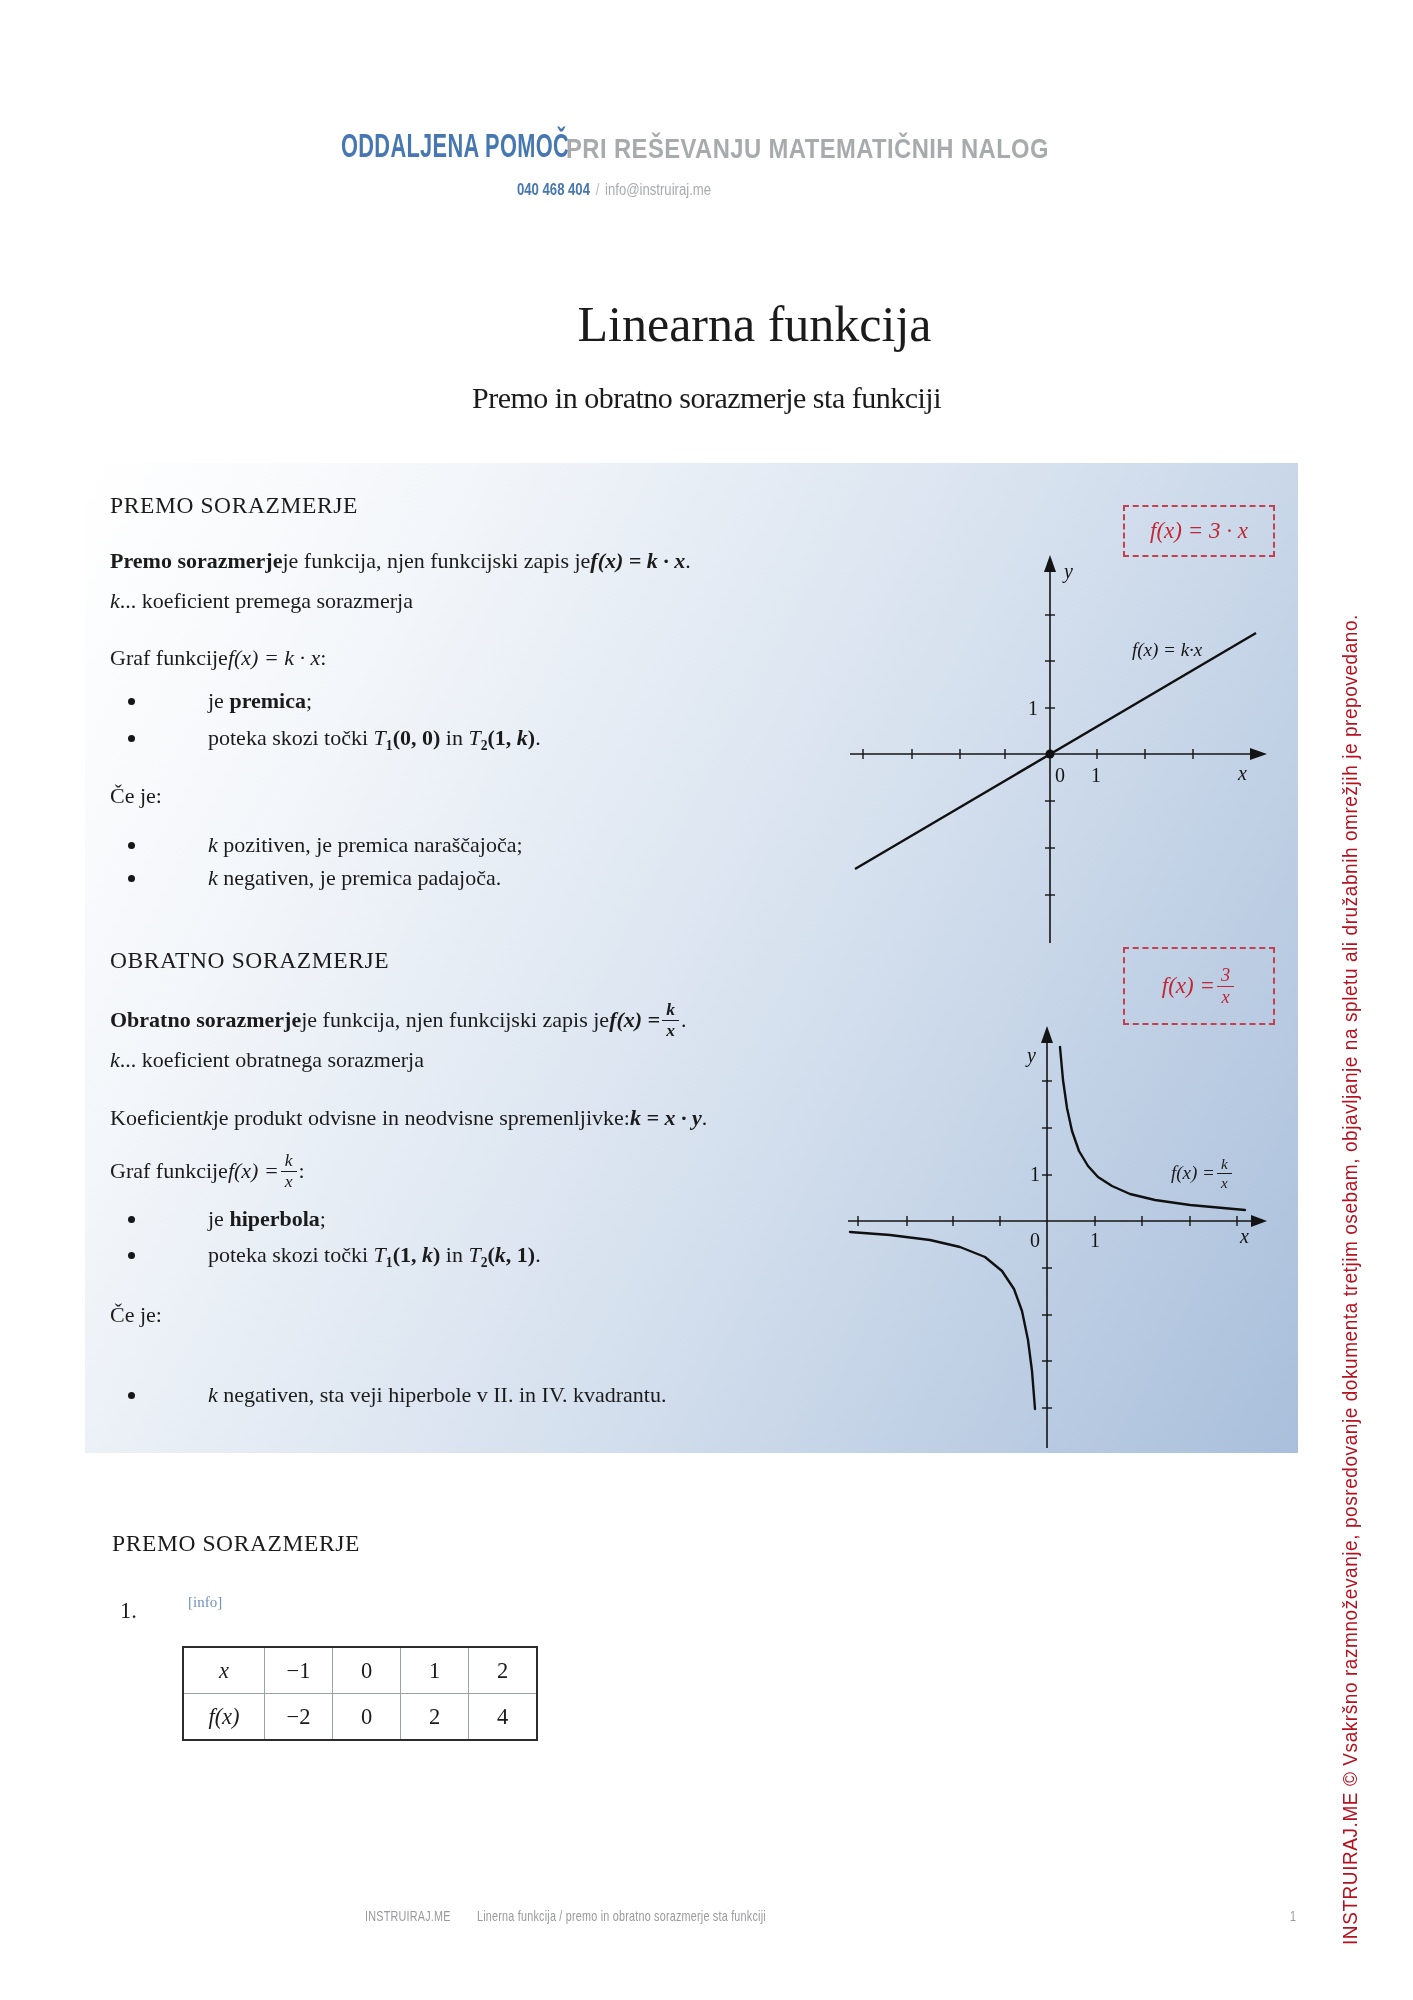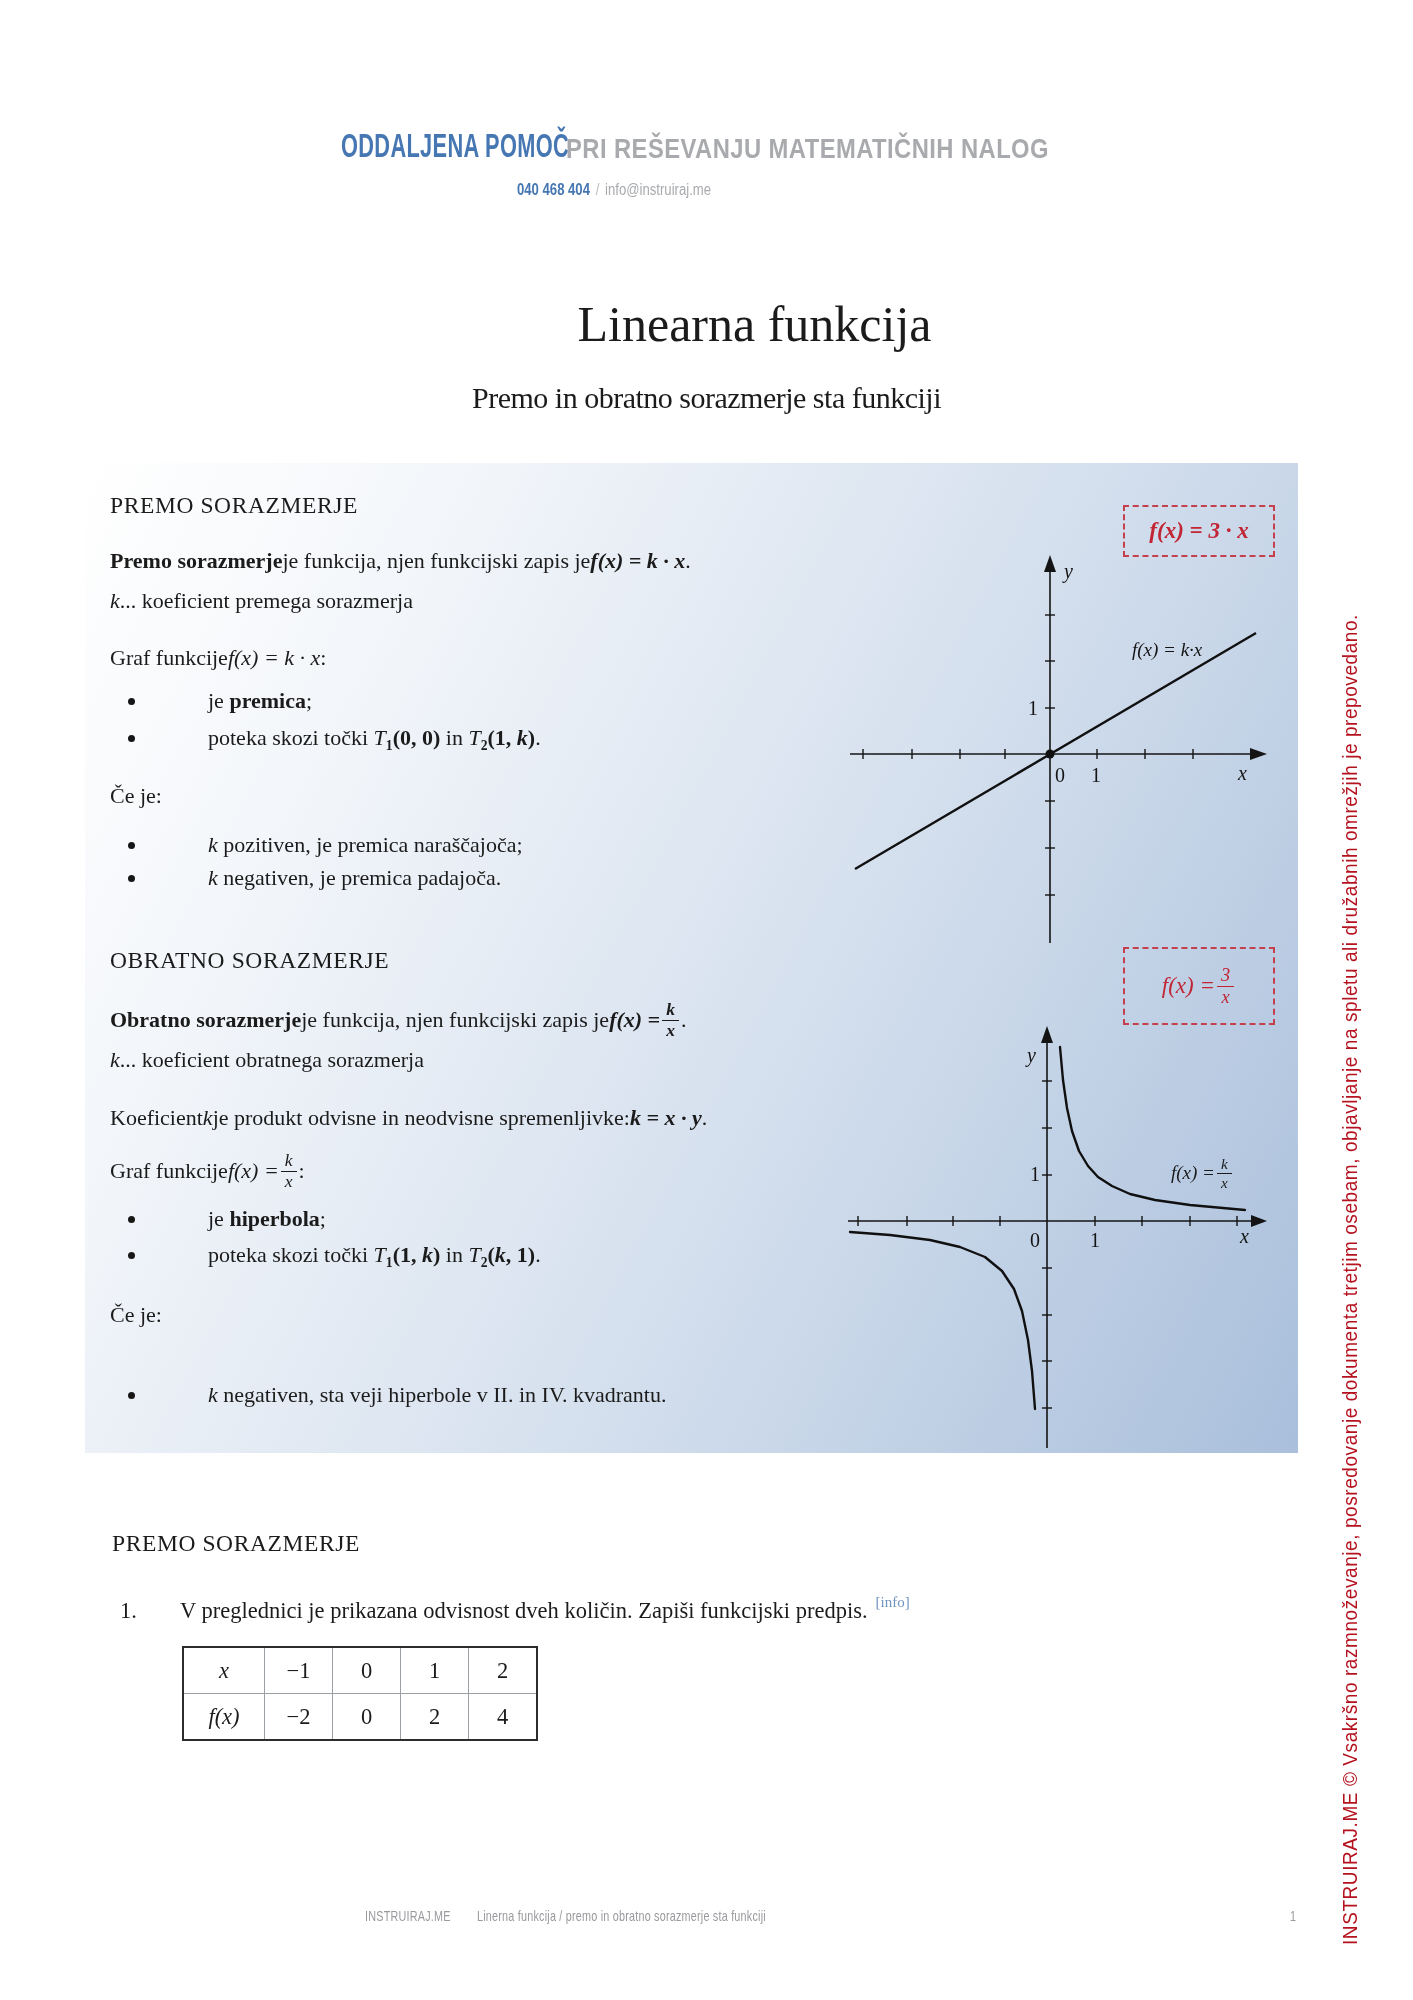--- a/index.html
+++ b/index.html
@@ -37,21 +37,21 @@
   .frac{display:inline-flex;flex-direction:column;align-items:center;line-height:1.02;
         font-size:.8em;vertical-align:middle;margin:0 2px;}
   .frac .num{padding:0 4px 1px;border-bottom:1.6px solid currentColor;}
   .frac .den{padding-top:1px;}
   .frac.bold{font-weight:700;}
   .it-ch{font-style:italic;}
 
   
   .badge{position:absolute;border:2px dashed #c4404d;color:#c22534;font-style:italic;
          font-size:23px;display:flex;align-items:center;justify-content:center;white-space:nowrap;}
-  .badge1{left:1038px;top:42px;width:148px;height:48px;font-weight:bold;}
+  .badge1{left:1038px;top:42px;width:148px;height:48px;}
   .badge2{left:1038px;top:484px;width:148px;height:74px;}
 
   
   .graph1{position:absolute;left:755px;top:90px;width:440px;height:395px;}
   .graph2{position:absolute;left:755px;top:555px;width:440px;height:435px;}
   .graph-svg text{font-family:"Liberation Serif","DejaVu Serif",serif;font-size:20px;fill:#141414;}
   .graph-svg .it{font-style:italic;}
   .graph-svg .curve-label{font-size:19px;}
   .curve-label2{position:absolute;left:1086px;top:688px;font-size:19px;white-space:nowrap;
                 display:flex;align-items:center;height:44px;}
@@ -261,21 +261,20 @@
         <span class="frac">
           <span class="num it-ch">k</span>
           <span class="den it-ch">x</span>
         </span>
       </div>
   </div>
 
   <div class="ex-heading">PREMO SORAZMERJE</div>
   <div class="ex-item">
     <span class="ex-num">1.</span>
-    <span>V preglednici je prikazana odvisnost dveh količin. Zapiši funkcijski predpis.</span>
     <a class="video-link">[info]</a>
   </div>
 
   <table class="ex-table">
     <tbody>
         <tr>
       <td class="c0">x</td>
       <td class="cn">−1</td>
       <td class="cn">0</td>
       <td class="cn">1</td>

